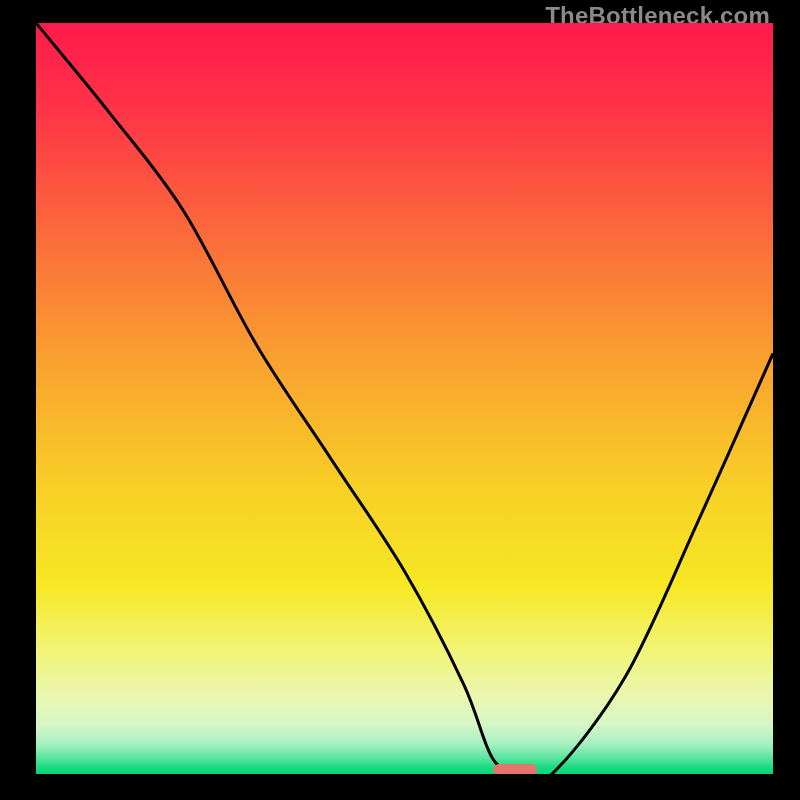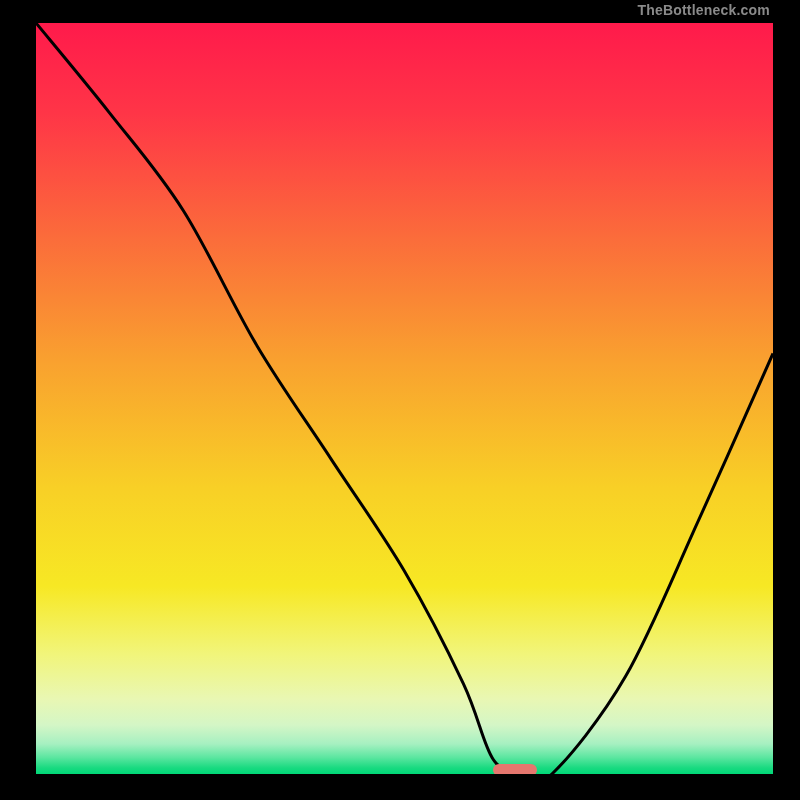--- a/index.html
+++ b/index.html
@@ -43,21 +43,21 @@
   .marker {
     position: absolute;
     border-radius: 999px;
     background: #e5766e;
   }
   .watermark {
     position: absolute;
     top: 2px;
     right: 30px;
     font-family: Arial, Helvetica, sans-serif;
-    font-size: 14px;
+    font-size: 24px;
     font-weight: 600;
     color: #8a8a8a;
     letter-spacing: 0.2px;
   }
 </style>
 </head>
 <body>
 
 <div class="chart-frame">
   <div class="watermark">TheBottleneck.com</div>

